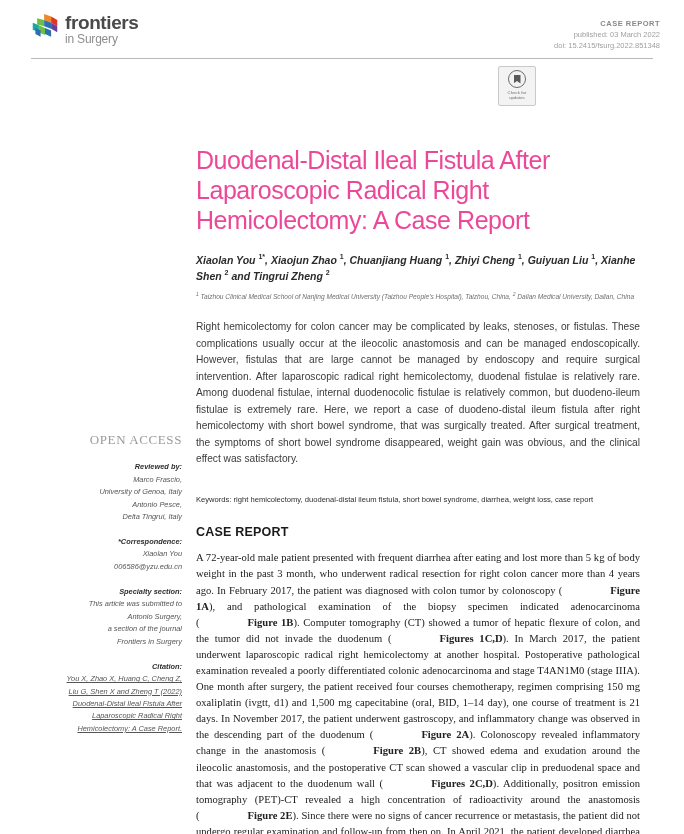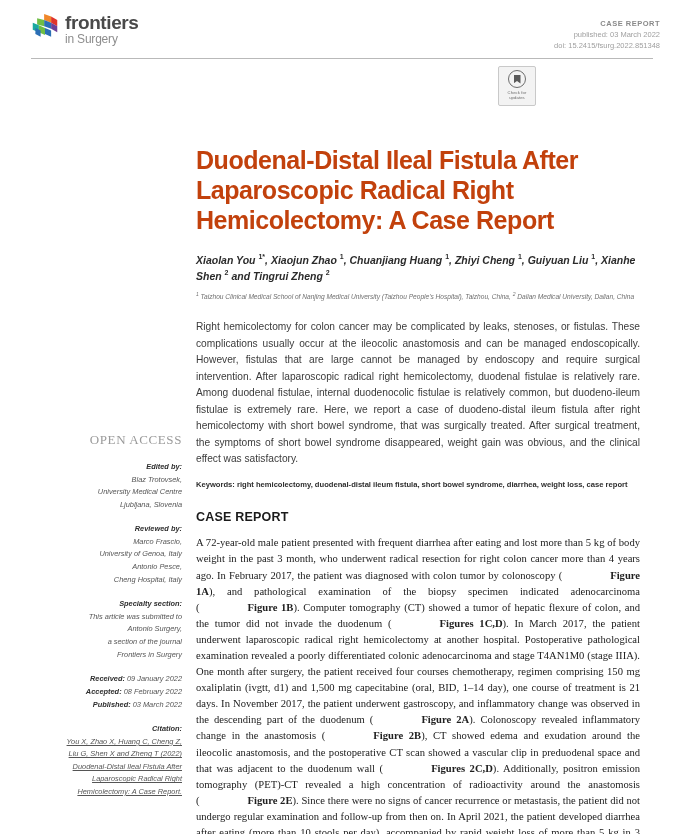--- a/index.html
+++ b/index.html
@@ -115,22 +115,22 @@
   }
 
   
   .main {
     position: absolute;
     left: 196px; top: 146px;
     width: 444px;
   }
   .title {
     font-size: 25px;
-    font-weight: bold;
-    color: #c2410c;
+    font-weight: normal;
+    color: #ec4899;
     line-height: 1.19;
     letter-spacing: -0.45px;
     margin-bottom: 17px;
   }
   .authors {
     font-size: 10.5px;
     font-weight: bold;
     font-style: italic;
     color: #2b2b2b;
     line-height: 1.46;
@@ -144,25 +144,25 @@
     line-height: 1.55;
     margin-bottom: 17px;
   }
   .affiliations sup { font-size: 5px; }
 
   .abstract {
     font-size: 10.2px;
     color: #3b3b3b;
     line-height: 1.62;
     text-align: justify;
-    margin-bottom: 11px;
+    margin-bottom: 26px;
   }
   .keywords {
     font-size: 7.6px;
-    font-weight: bold;
+    font-weight: normal;
     color: #2e2e2e;
     line-height: 1.5;
     margin-bottom: 20px;
   }
   .section-head {
     font-size: 12.5px;
     font-weight: bold;
     color: #1a1a1a;
     letter-spacing: 0.2px;
     margin-bottom: 11px;
@@ -255,58 +255,43 @@
     <div class="badge-text">
       <span>Check for</span><br>
       <span>updates</span>
     </div>
   </div>
 
   <div class="sidebar">
 
     <div class="open-access">OPEN ACCESS</div>
 
-    <div class="sb-group">
-      <div class="sb-head">Edited by:</div>
-      <div class="sb-line">Blaz Trotovsek,</div>
-      <div class="sb-line">University Medical Centre</div>
-      <div class="sb-line">Ljubljana, Slovenia</div>
-    </div>
 
     <div class="sb-group">
       <div class="sb-head">Reviewed by:</div>
       <div class="sb-line">Marco Frascio,</div>
       <div class="sb-line">University of Genoa, Italy</div>
       <div class="sb-line">Antonio Pesce,</div>
-      <div class="sb-line">Cheng Hospital, Italy</div>
-    </div>
-
+      <div class="sb-line">Delta Tingrui, Italy</div>
+    </div>
+
+    <div class="sb-group">
+      <div class="sb-head">*Correspondence:</div>
+      <div class="sb-line">Xiaolan You</div>
+      <div class="sb-line">006586@yzu.edu.cn</div>
+    </div>
 
     <div class="sb-group">
       <div class="sb-head">Specialty section:</div>
       <div class="sb-line">This article was submitted to</div>
       <div class="sb-line">Antonio Surgery,</div>
       <div class="sb-line">a section of the journal</div>
       <div class="sb-line">Frontiers in Surgery</div>
     </div>
 
-    <div class="sb-dates">
-      <div class="sb-date">
-        <b>Received:</b>
-        <span>09 January 2022</span>
-      </div>
-      <div class="sb-date">
-        <b>Accepted:</b>
-        <span>08 February 2022</span>
-      </div>
-      <div class="sb-date">
-        <b>Published:</b>
-        <span>03 March 2022</span>
-      </div>
-    </div>
 
     <div class="sb-group sb-citation">
       <div class="sb-head">Citation:</div>
       <div class="sb-line">You X, Zhao X, Huang C, Cheng Z,</div>
       <div class="sb-line">Liu G, Shen X and Zheng T (2022)</div>
       <div class="sb-line">Duodenal-Distal Ileal Fistula After</div>
       <div class="sb-line">Laparoscopic Radical Right</div>
       <div class="sb-line">Hemicolectomy: A Case Report.</div>
 
     </div>

